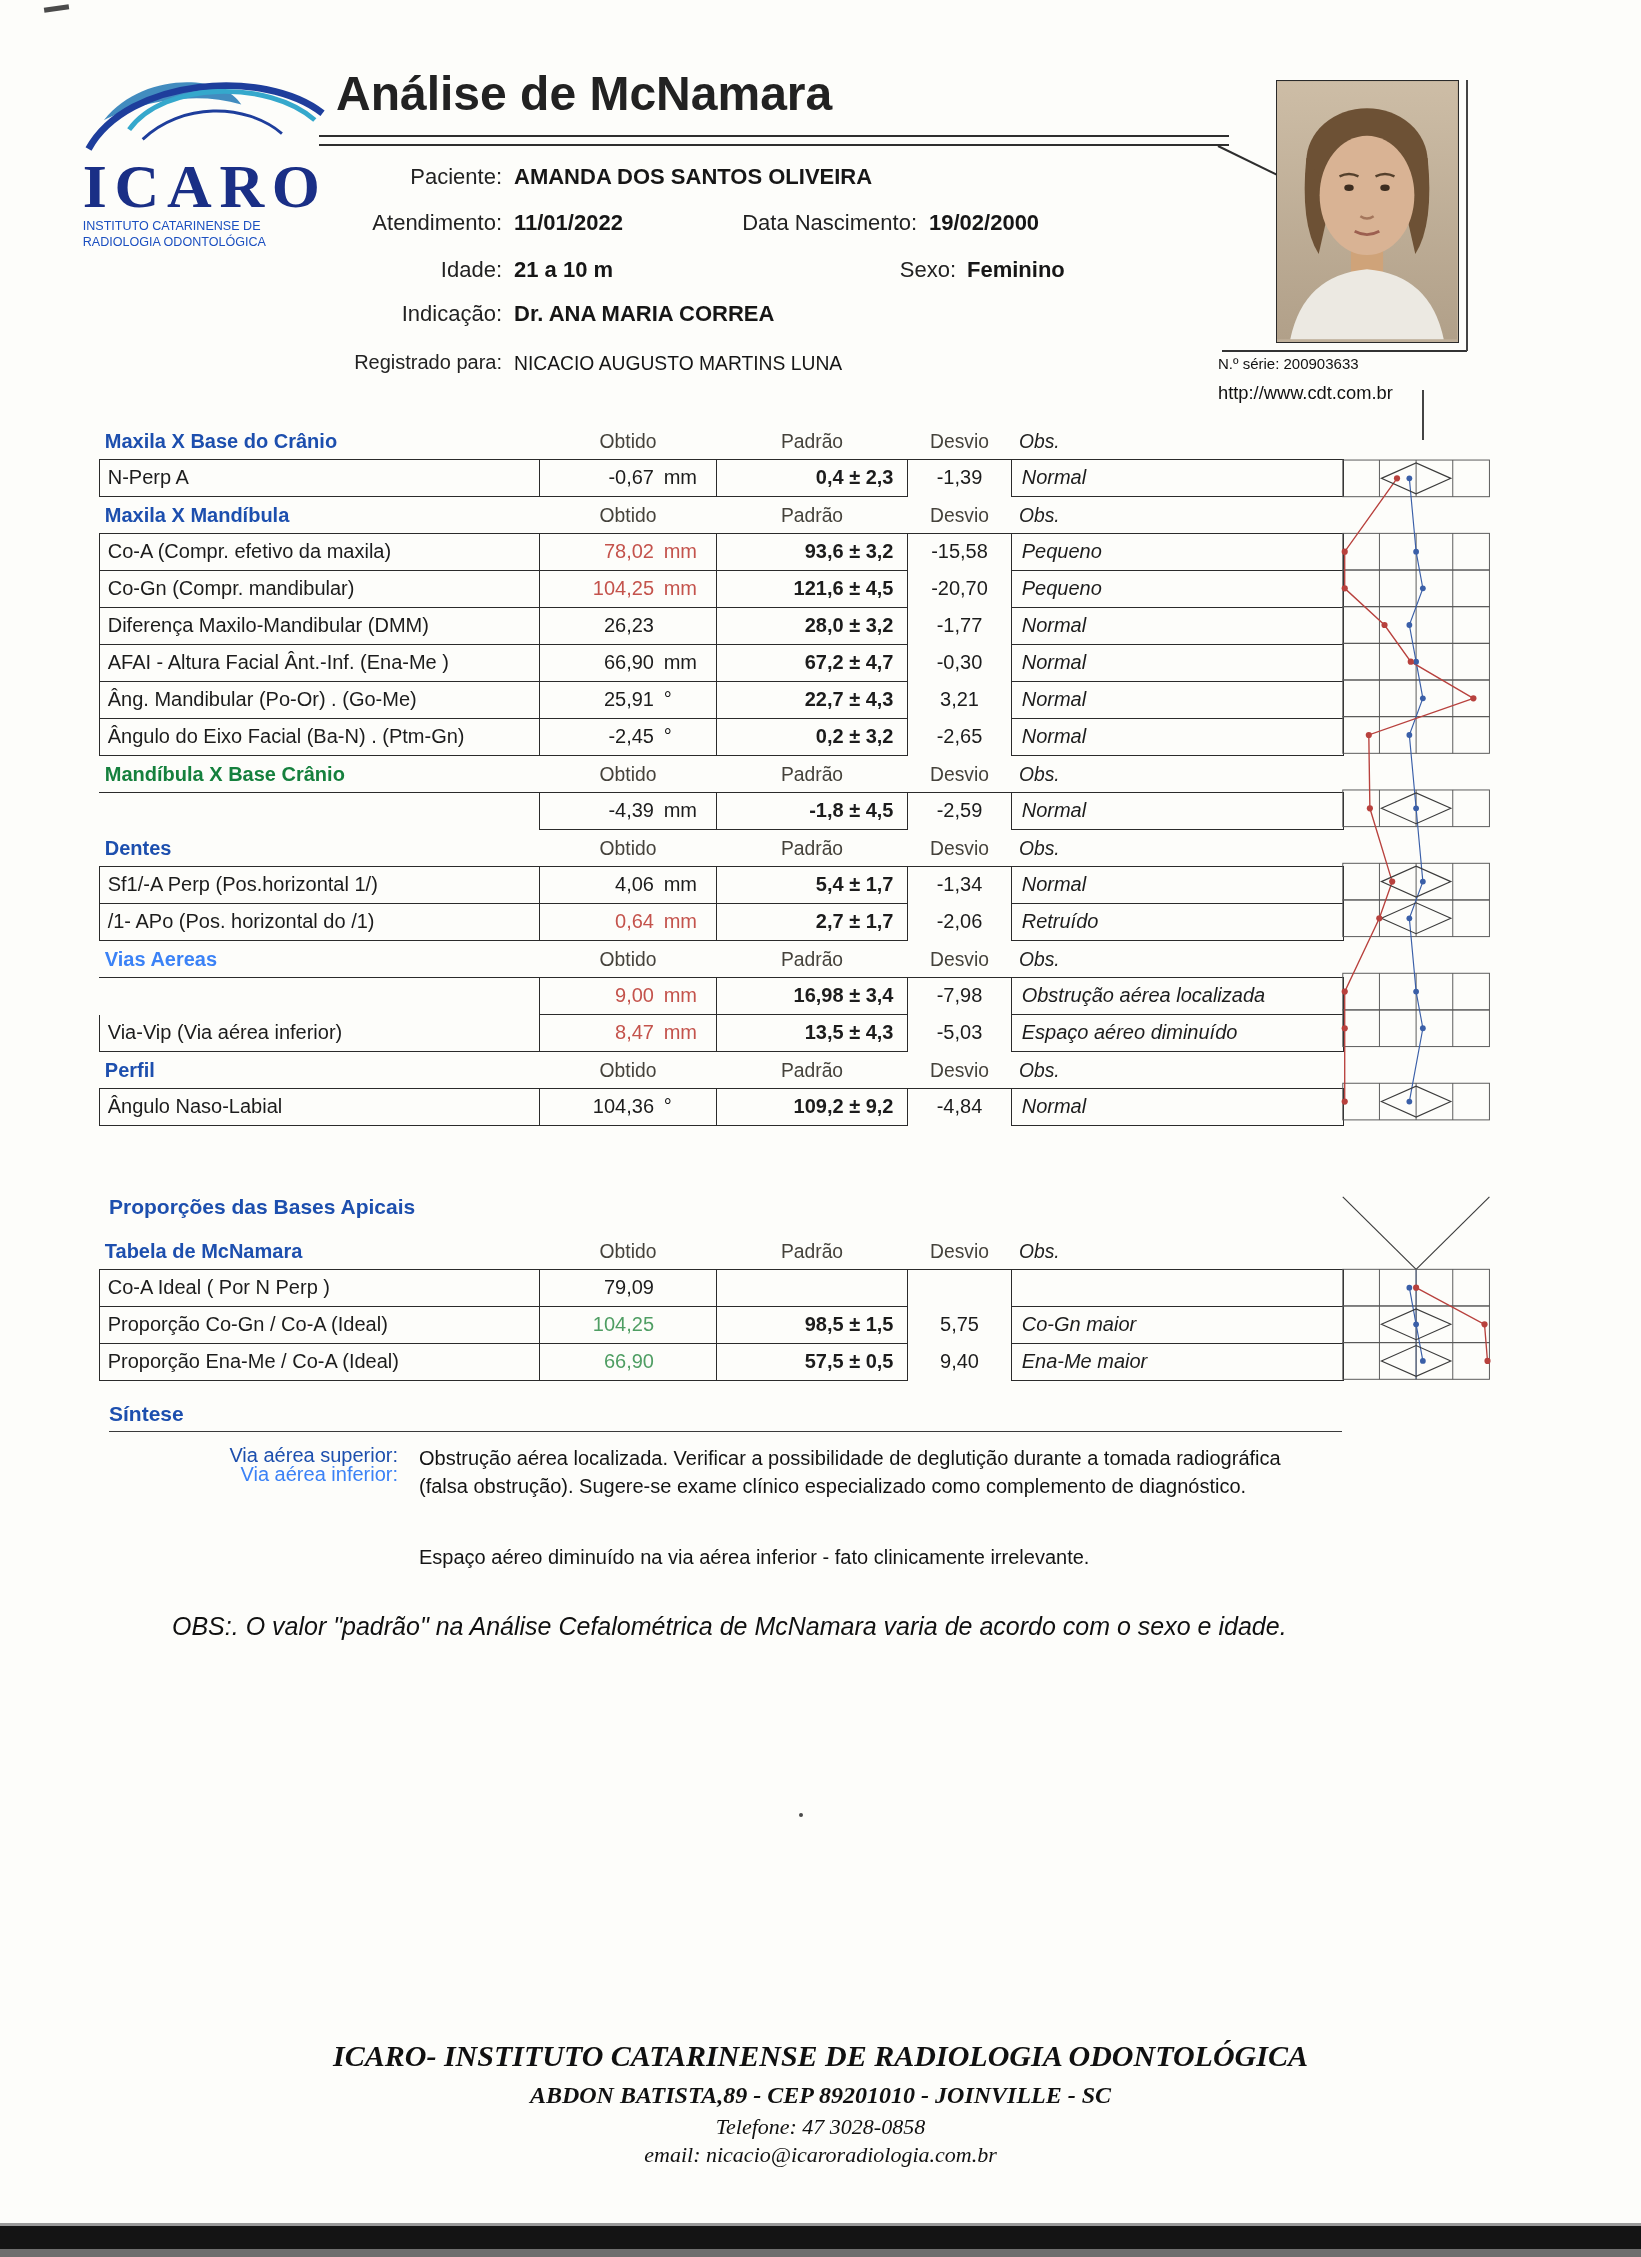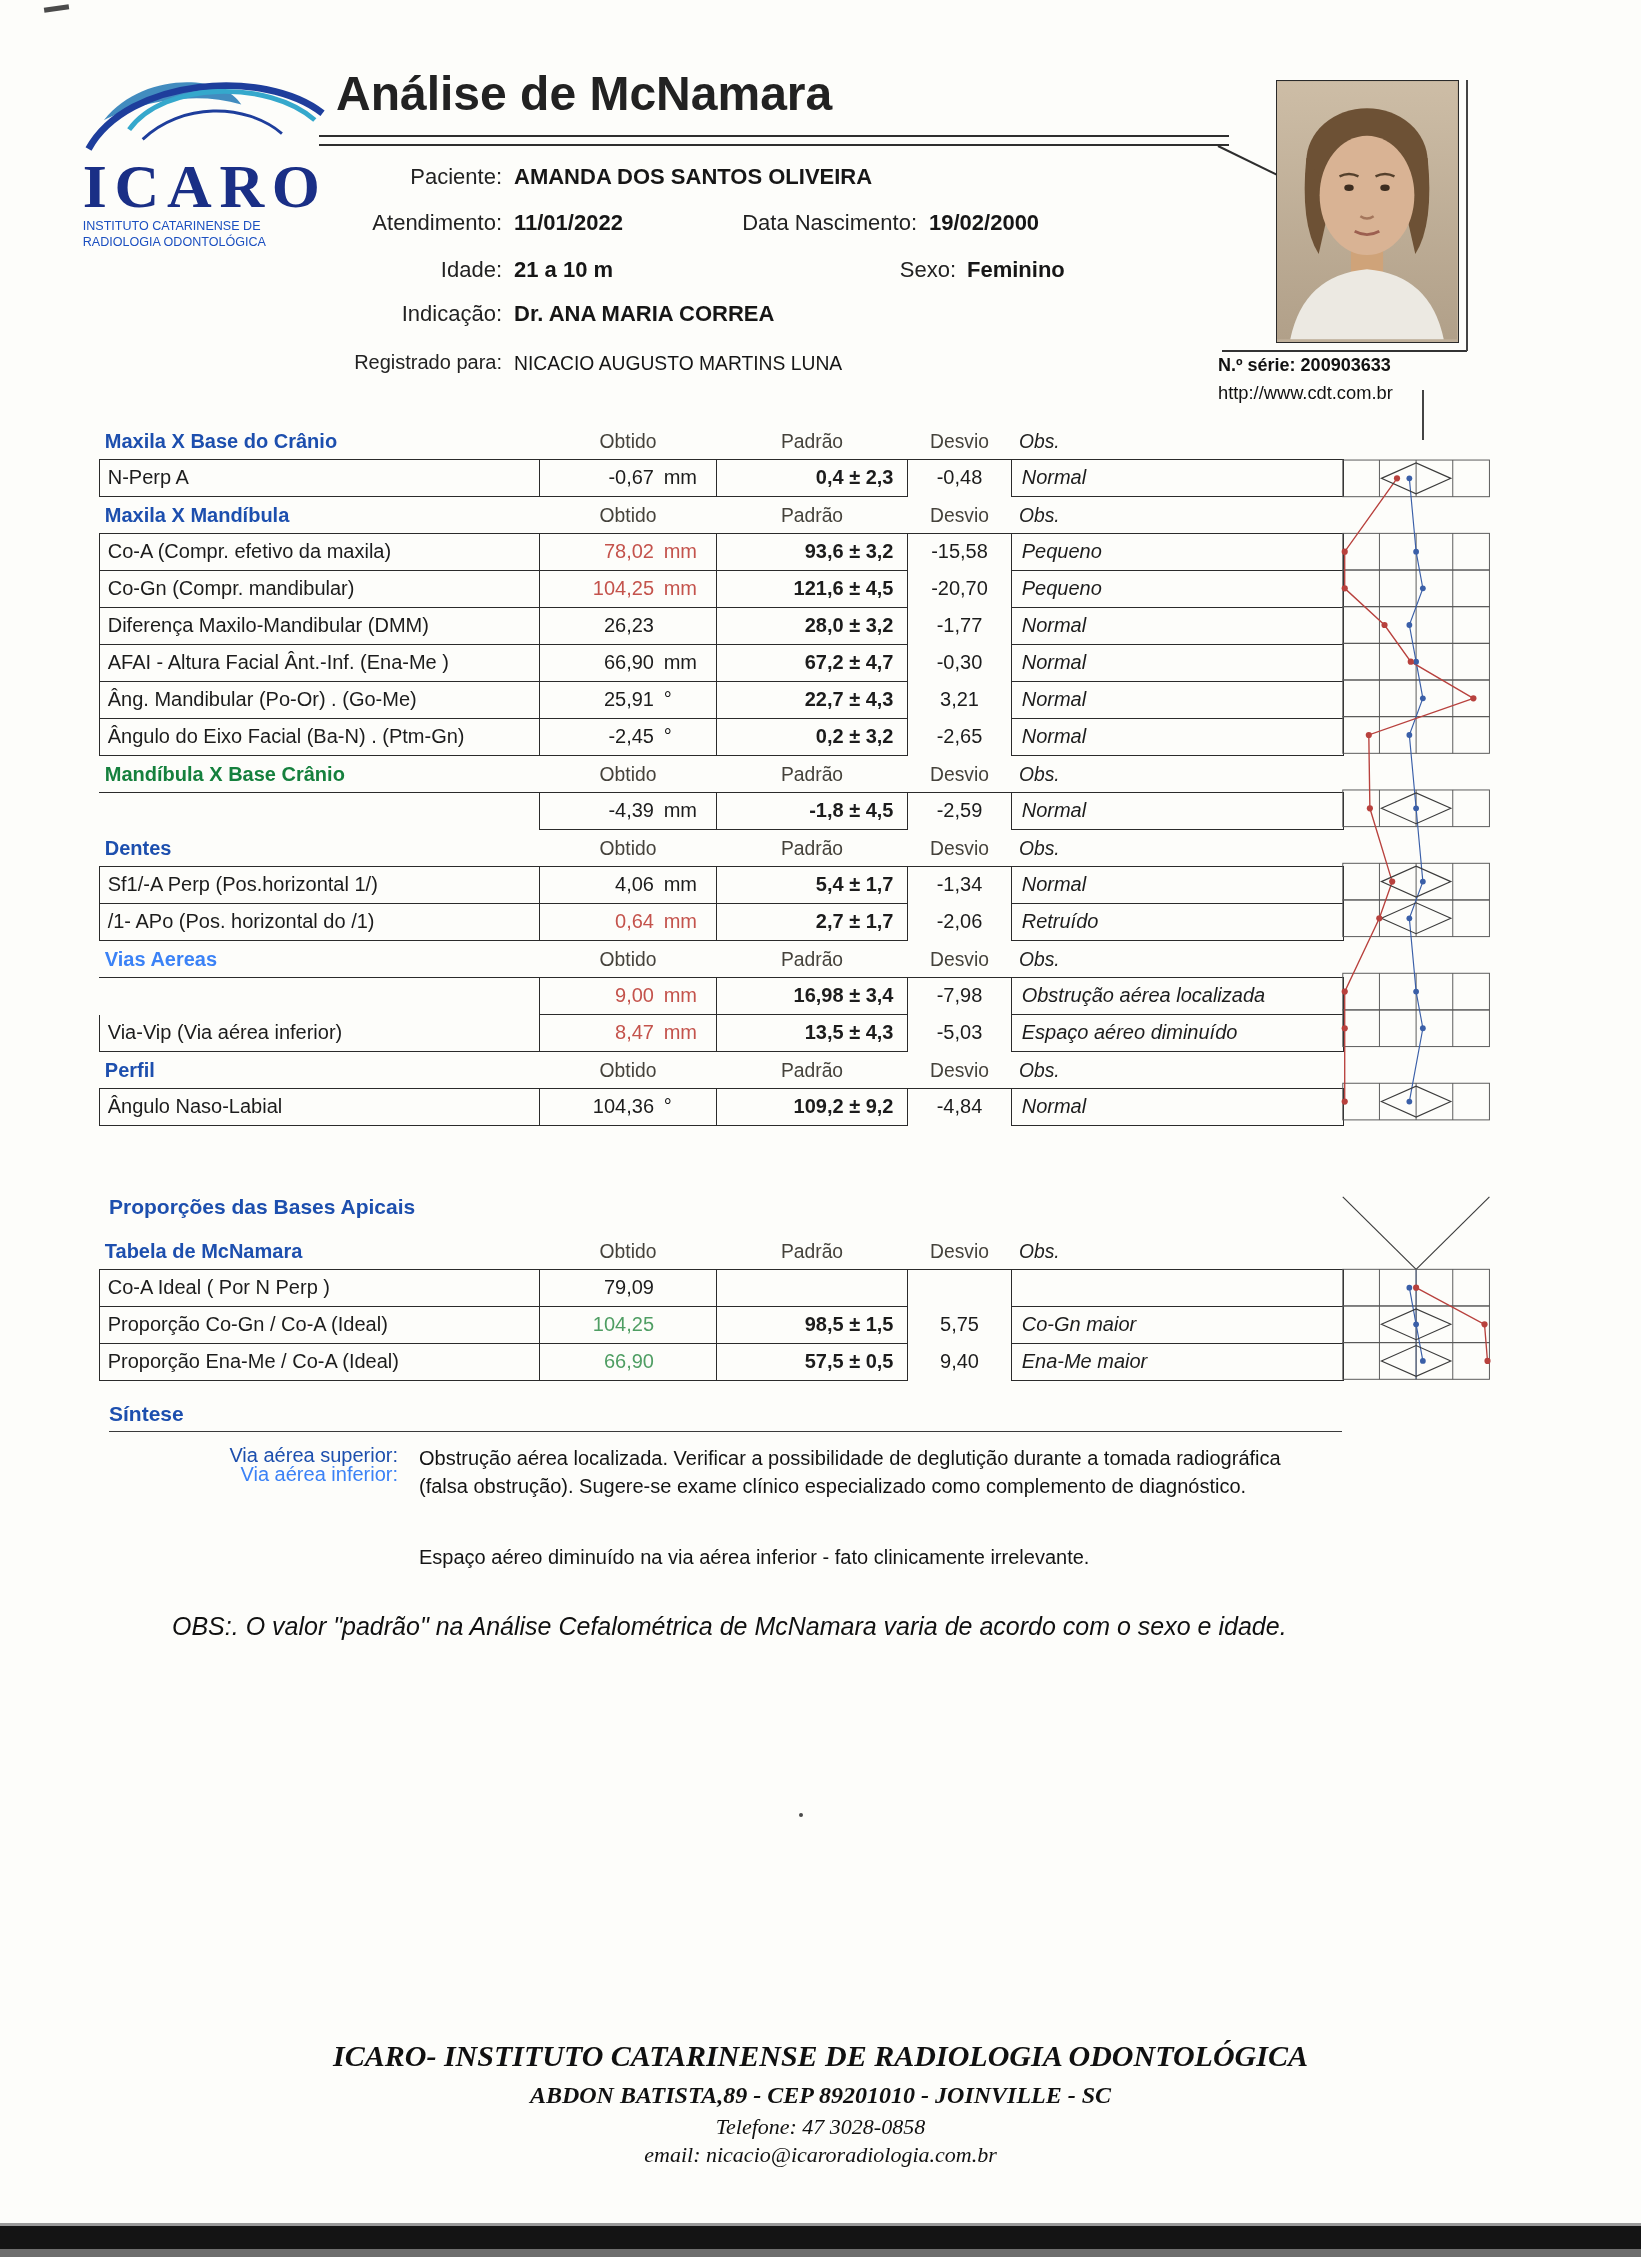--- a/index.html
+++ b/index.html
@@ -14,21 +14,21 @@
   .diag{position:absolute;left:1218px;top:145px;width:75px;height:1.9px;background:#2e2e2e;transform:rotate(26deg);transform-origin:left center;}
 
   .pi-label{position:absolute;font-size:22px;color:#222;text-align:right;width:280px;}
   .pi-value{position:absolute;font-size:22px;font-weight:700;color:#161616;}
   .pi-small{font-size:19.3px;font-weight:400;}
 
   .photo-frame{position:absolute;left:1276px;top:80px;width:183px;height:263px;border:1.9px solid #2a2a2a;background:#c0b09a;}
   .photo-line-h{position:absolute;left:1222px;top:350px;width:245px;height:1.9px;background:#333;}
   .photo-line-v{position:absolute;left:1466px;top:80px;width:1.9px;height:271px;background:#444;}
   .bracket-v{position:absolute;left:1422px;top:390px;width:1.9px;height:50px;background:#444;}
-  .serial{position:absolute;left:1218px;top:355px;font-size:18px;color:#111;font-weight:bold;}
+  .serial{position:absolute;left:1218px;top:355px;font-size:15px;color:#111;}
   .website{position:absolute;left:1218px;top:382px;font-size:18.3px;color:#111;}
 
   
   .table-main{position:absolute;left:99px;top:423px;width:1245px;}
   .table-mc{position:absolute;left:99px;top:1233px;width:1245px;}
   .sec-hdr{position:relative;height:37px;line-height:37px;border-bottom:1px solid #2b2b2b;}
   .sec-title{position:absolute;left:5.8px;font-weight:700;font-size:20px;}
   .col{position:absolute;top:0;font-size:19.3px;color:#45423b;}
   .col-obtido{left:441px;width:176px;text-align:center;}
   .col-padrao{left:617px;width:192px;text-align:center;}
@@ -155,21 +155,21 @@
         </div>
         <div>
 
         <div class="trow">
               <div class="c-name">N-Perp A</div>
               <div class="c-obtido">
                 <span class="val">-0,67</span>
                 <span class="unit">mm</span>
               </div>
               <div class="c-padrao">0,4 ± 2,3</div>
-              <div class="c-desvio">-0,48</div>
+              <div class="c-desvio">-1,39</div>
               <div class="c-obs">Normal</div>
             </div>
         </div>
       </div>
       <div class="sec">
         <div class="sec-hdr">
           <span class="sec-title" style="color:#1d4fae;">Maxila X Mandíbula</span>
           <span class="col col-obtido">Obtido</span>
           <span class="col col-padrao">Padrão</span>
           <span class="col col-desvio">Desvio</span>

